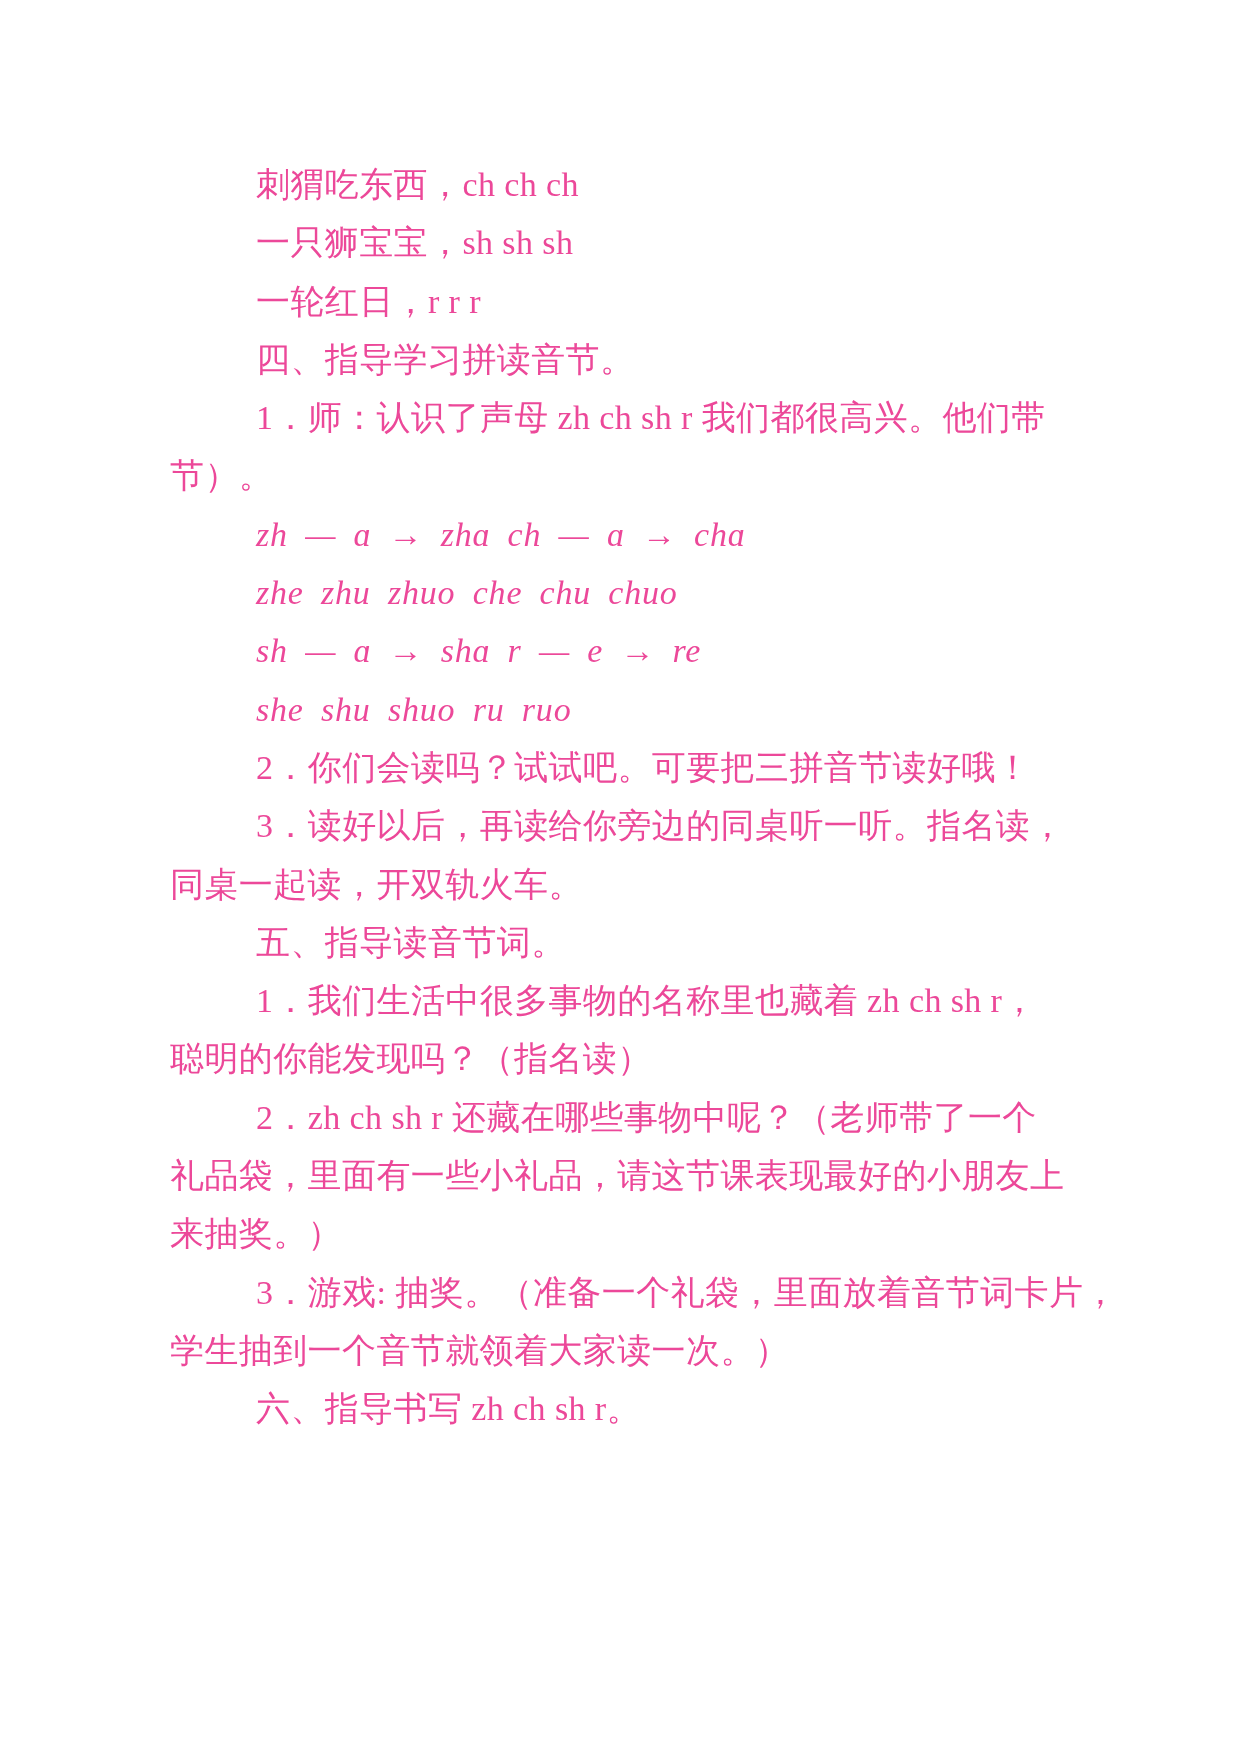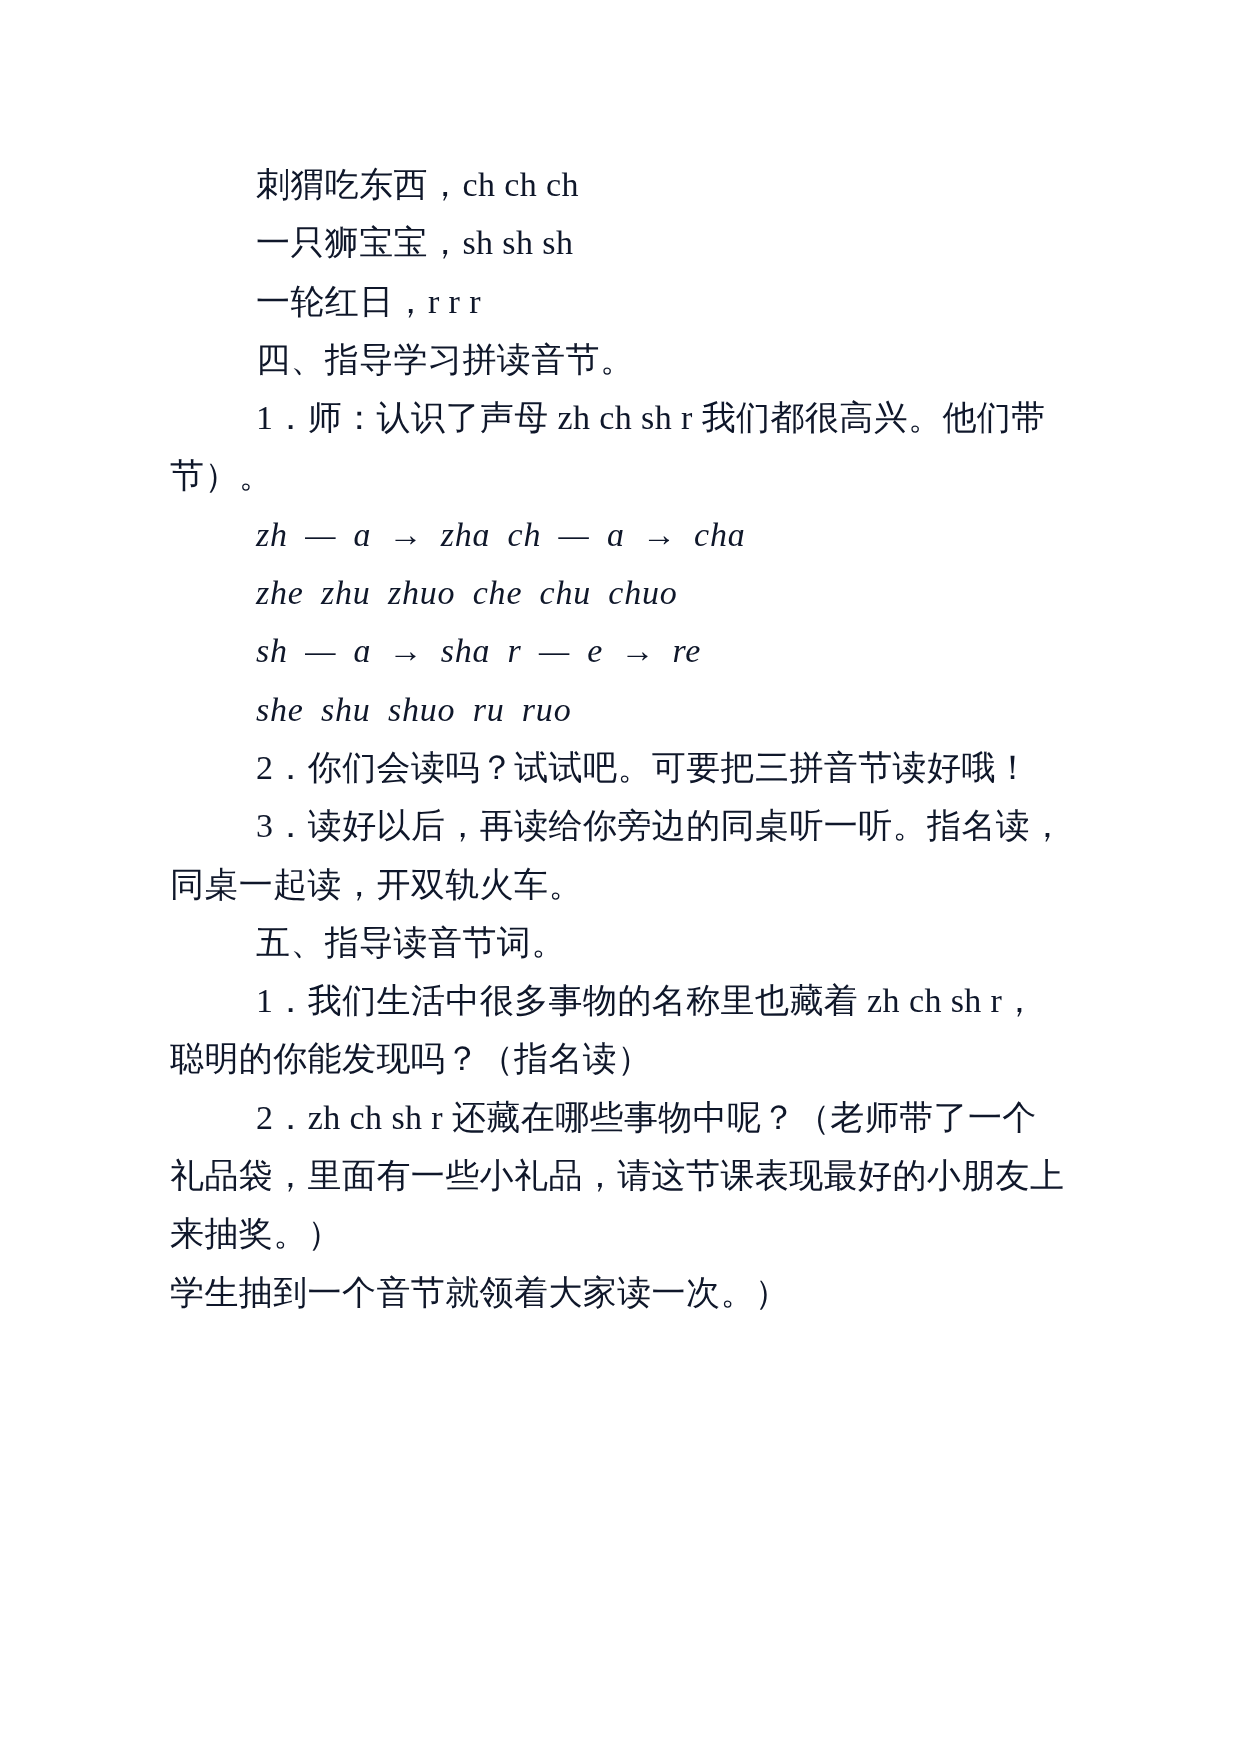--- a/index.html
+++ b/index.html
@@ -11,21 +11,21 @@
     position: relative;
     width: 1135px;
     height: 1754px;
     background: #ffffff;
     box-sizing: border-box;
     padding: 156px 186px 0 170px;
     overflow: hidden;
     font-family: "Liberation Serif", "DejaVu Serif", serif;
     font-size: 34px;
     font-weight: 400;
-    color: #0f172a;
+    color: #ec4899;
   }
   .line {
     height: 58.3px;
     line-height: 58.3px;
     white-space: pre;
     letter-spacing: 0.4px;
   }
   .line.indent {
     padding-left: 86px;
   }
@@ -51,14 +51,16 @@
   <div class="line indent pinyin">she shu shuo ru ruo</div>
   <div class="line indent">2．你们会读吗？试试吧。可要把三拼音节读好哦！</div>
   <div class="line indent">3．读好以后，再读给你旁边的同桌听一听。指名读，</div>
   <div class="line">同桌一起读，开双轨火车。</div>
   <div class="line indent">五、指导读音节词。</div>
   <div class="line indent">1．我们生活中很多事物的名称里也藏着 zh ch sh r，</div>
   <div class="line">聪明的你能发现吗？（指名读）</div>
   <div class="line indent">2．zh ch sh r 还藏在哪些事物中呢？（老师带了一个</div>
   <div class="line">礼品袋，里面有一些小礼品，请这节课表现最好的小朋友上</div>
   <div class="line">来抽奖。）</div>
+  <div class="line indent">3．游戏: 抽奖。（准备一个礼袋，里面放着音节词卡片，</div>
   <div class="line">学生抽到一个音节就领着大家读一次。）</div>
+  <div class="line indent">六、指导书写 zh ch sh r。</div>
 </div>
 
 </body></html>

